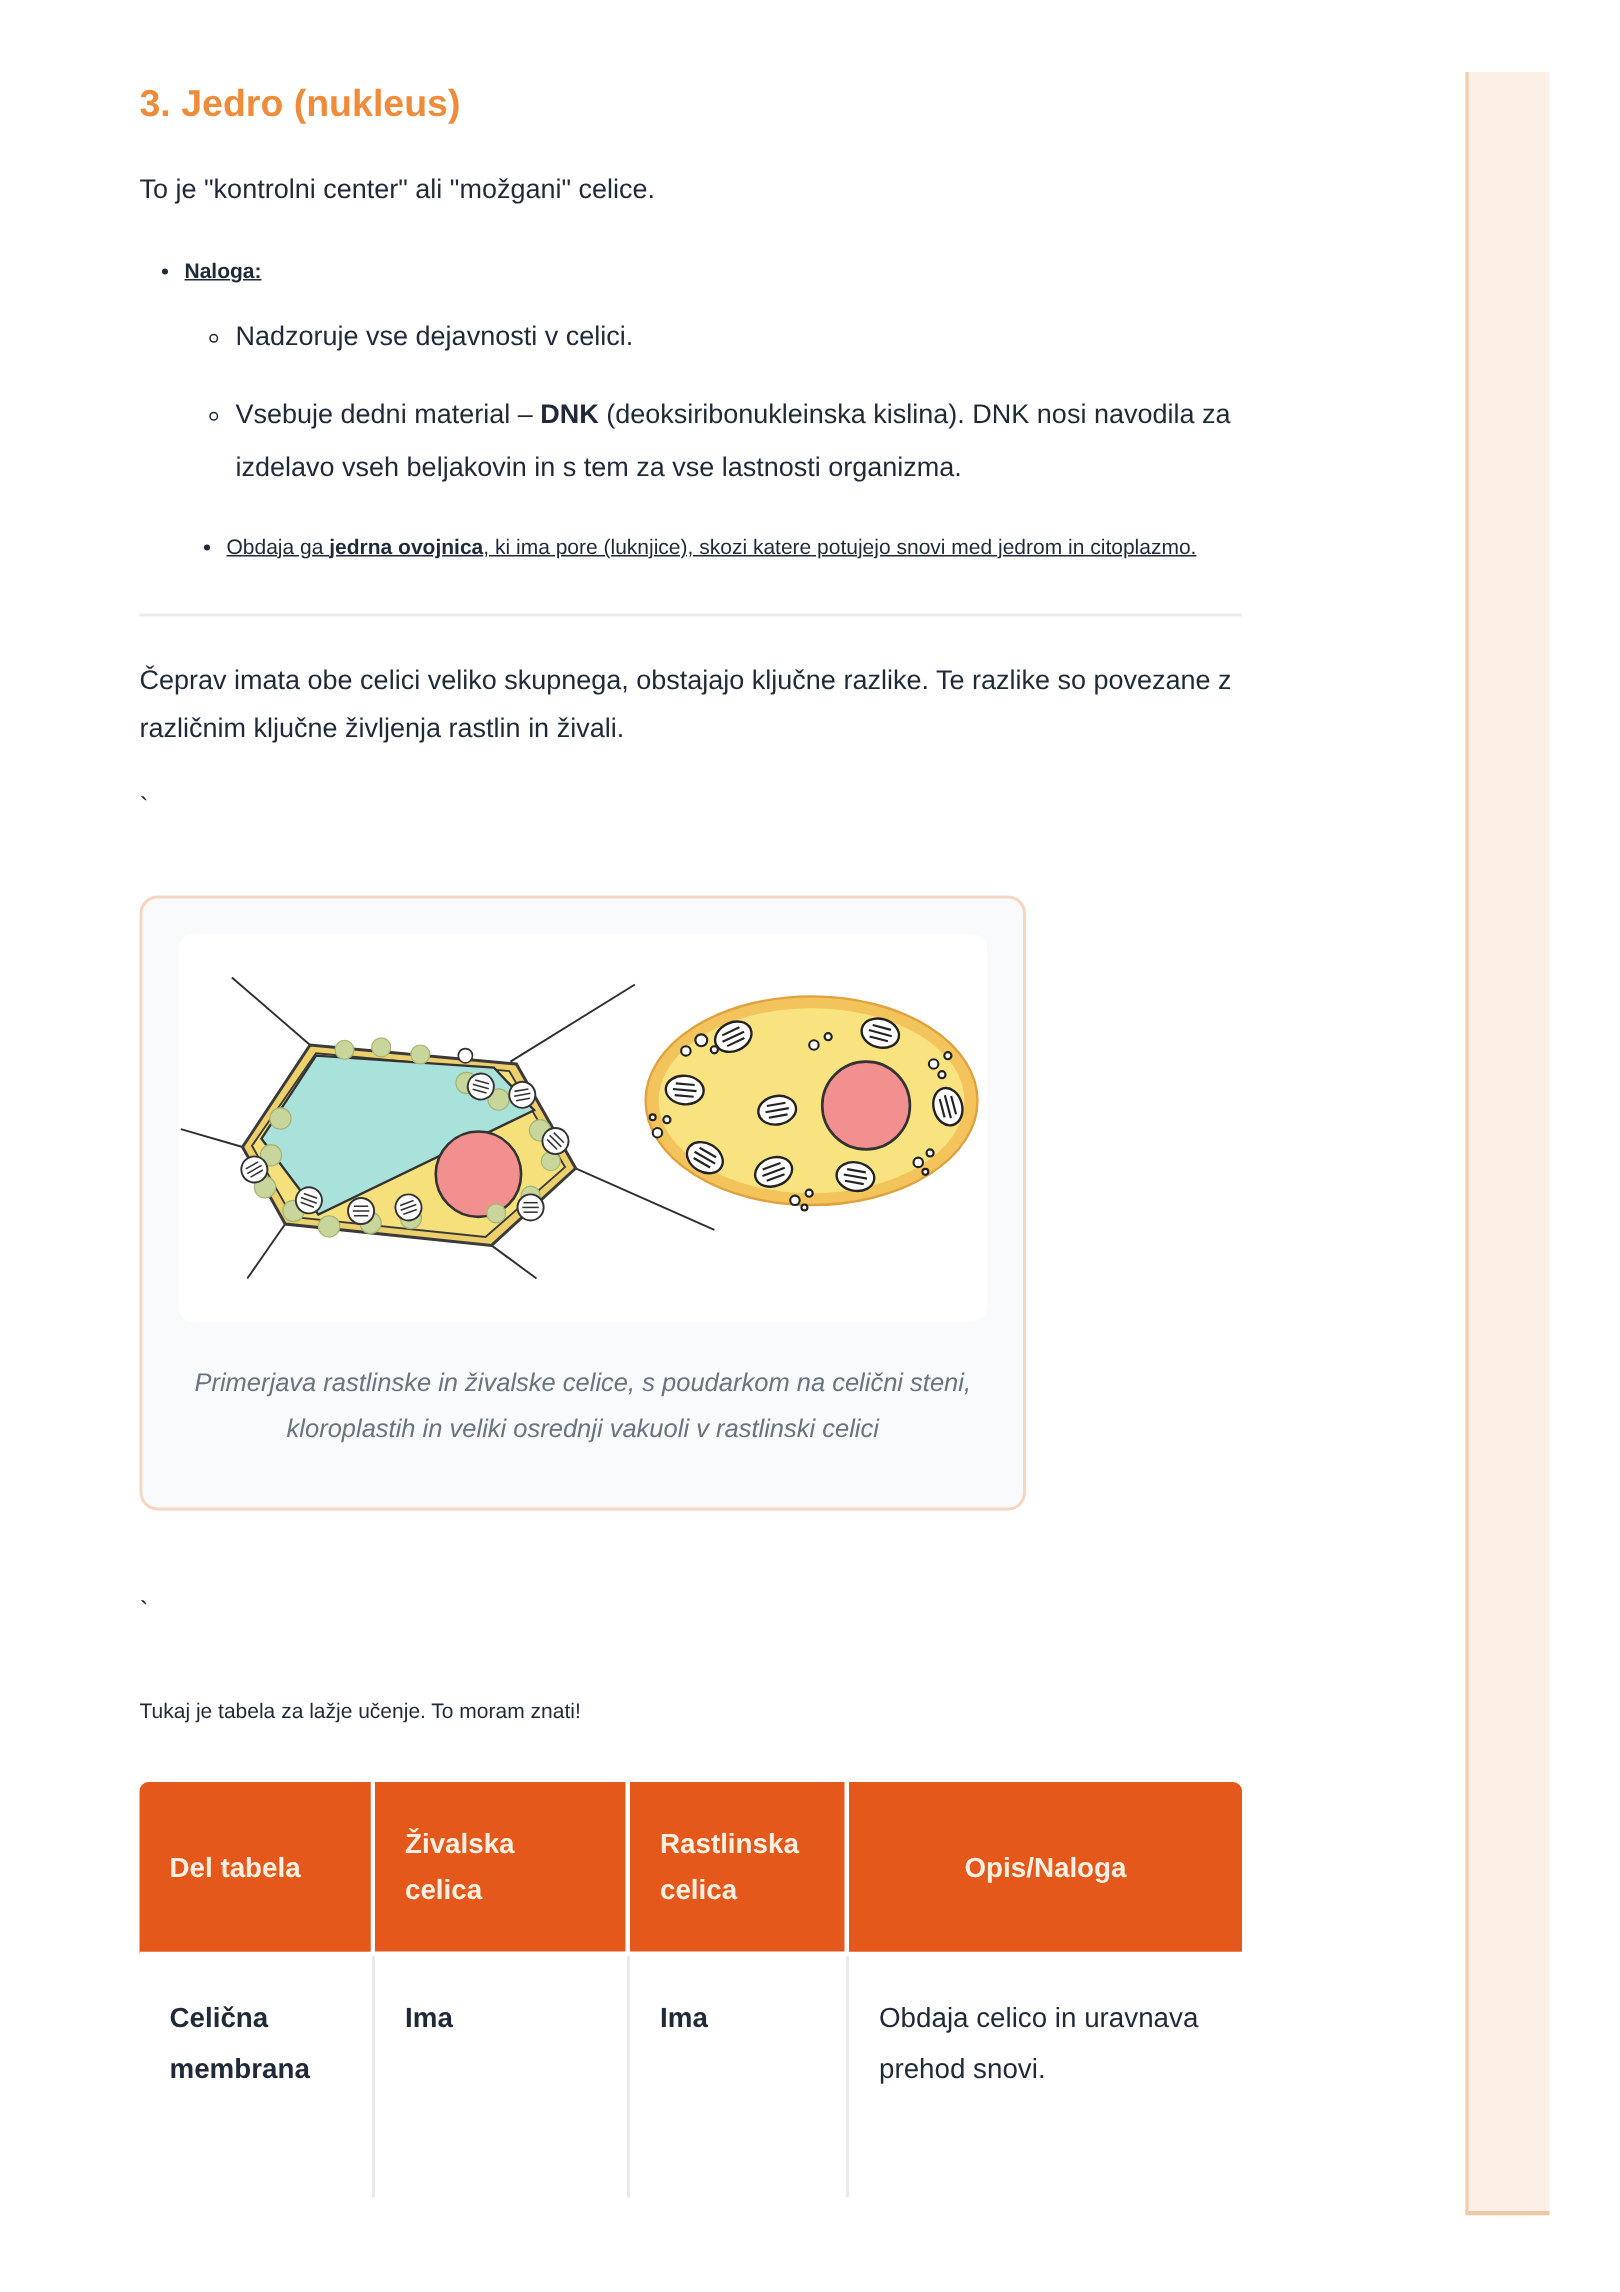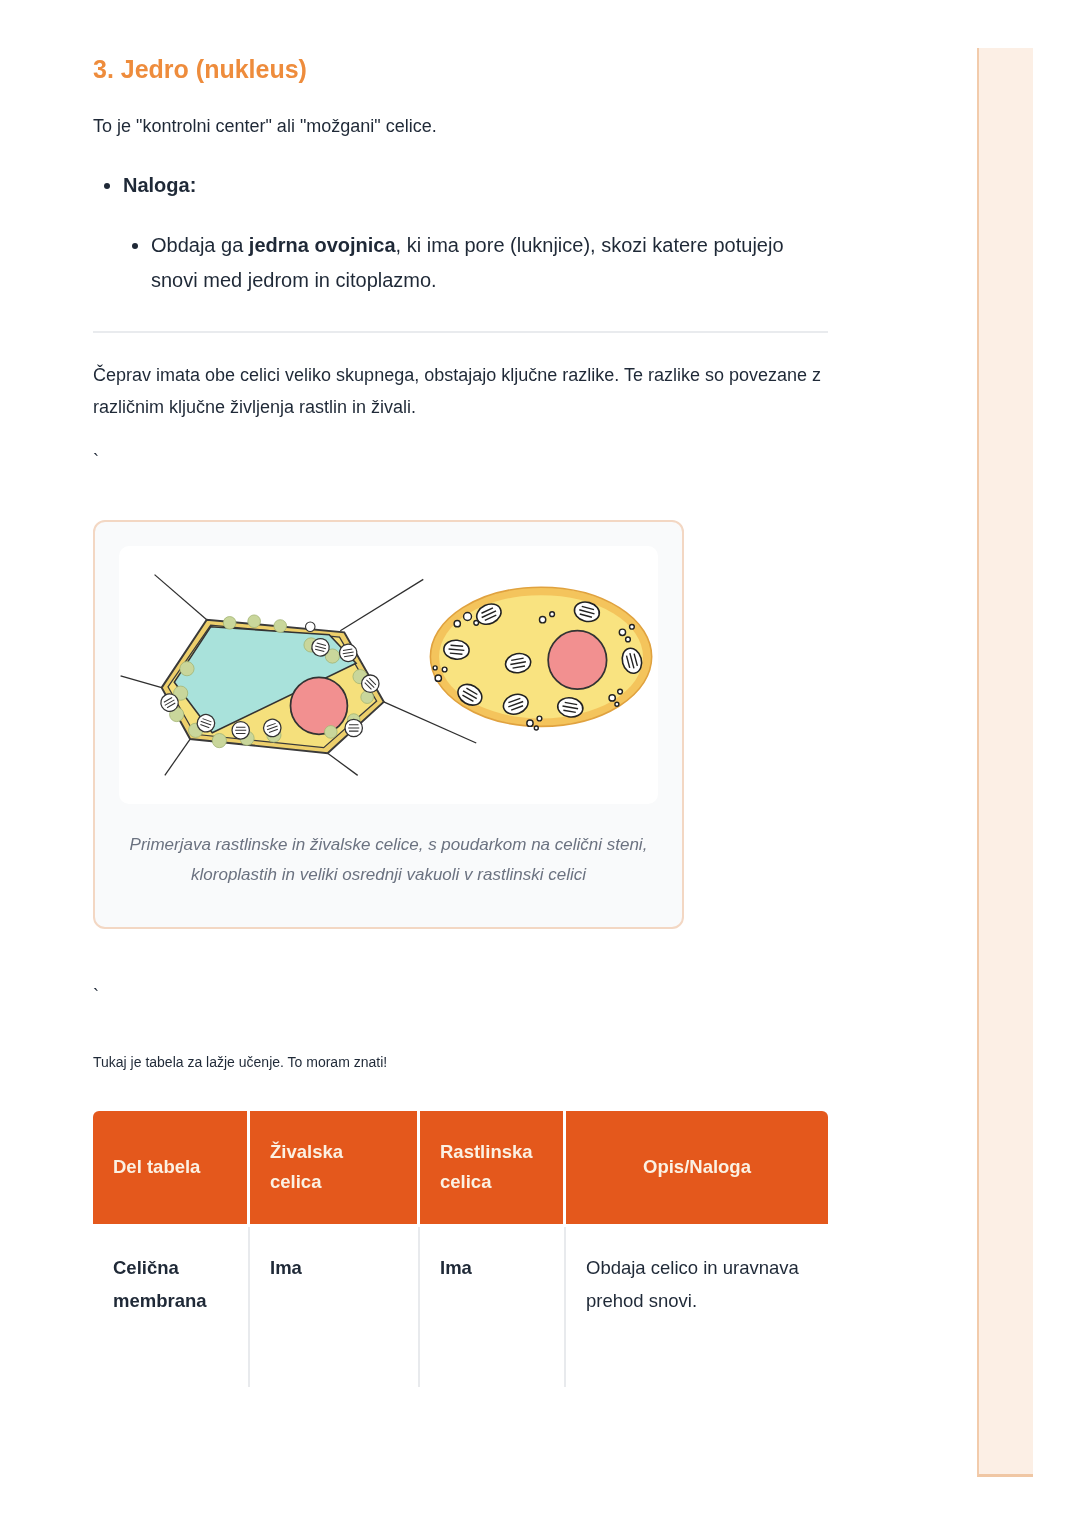--- a/index.html
+++ b/index.html
@@ -7,21 +7,21 @@
   body { font-family:"Liberation Sans", sans-serif; color:#1F2937; }
 
   .page { position:relative; width:1080px; height:1477px; overflow:hidden; background:#fff; }
 
   .content { position:absolute; left:93px; top:0; width:735px; }
 
   h1.h3 { padding-top:54px; font-size:25px; line-height:1.25; font-weight:700; color:#EE8C3C; }
   p.body-text { margin-top:25px; font-size:18px; line-height:1.78; color:#1F2937; }
 
   ul.outer { margin-top:26px; padding-left:30px; }
-  ul.outer > li { font-size:20px; line-height:1.78; margin-top:0; }
+  ul.outer > li { font-size:14px; line-height:1.78; margin-top:0;text-decoration:underline; }
   ul.outer > li.second { margin-top:24px;margin-left:28px; }
   ul.inner { margin-top:14px; padding-left:34px; }
   ul.inner > li { font-size:18px; line-height:1.9; }
   ul.inner > li + li { margin-top:18px; }
   .rb { font-weight:700; }
 
   hr.divider { margin-top:32px; border:none; border-top:2px solid #E9EBEE; }
 
   h2.h2 { margin-top:32px; font-size:30px; line-height:1.25; font-weight:700; color:#EE8C3C; }
   p.comp-intro { margin-top:26px; font-size:18px; line-height:1.8; }
@@ -69,20 +69,24 @@
   <div class="side-bar"></div>
 
   <div class="content">
 
     <h1 class="h3">3. Jedro (nukleus)</h1>
 
     <p class="body-text">To je "kontrolni center" ali "možgani" celice.</p>
 
     <ul class="outer">
       <li><span class="rb">Naloga:</span></li>
+      <ul class="inner">
+        <li><span>Nadzoruje vse dejavnosti v celici.</span></li>
+        <li><span>Vsebuje dedni material – </span><span class="rb">DNK</span><span> (deoksiribonukleinska kislina). DNK nosi navodila za izdelavo vseh beljakovin in s tem za vse lastnosti organizma.</span></li>
+      </ul>
       <li class="second"><span>Obdaja ga </span><span class="rb">jedrna ovojnica</span><span>, ki ima pore (luknjice), skozi katere potujejo snovi med jedrom in citoplazmo.</span></li>
     </ul>
 
     <hr class="divider">
 
 
     <p class="comp-intro body-text">Čeprav imata obe celici veliko skupnega, obstajajo ključne razlike. Te razlike so povezane z različnim ključne življenja rastlin in živali.</p>
 
     <div class="tick">`</div>
 

